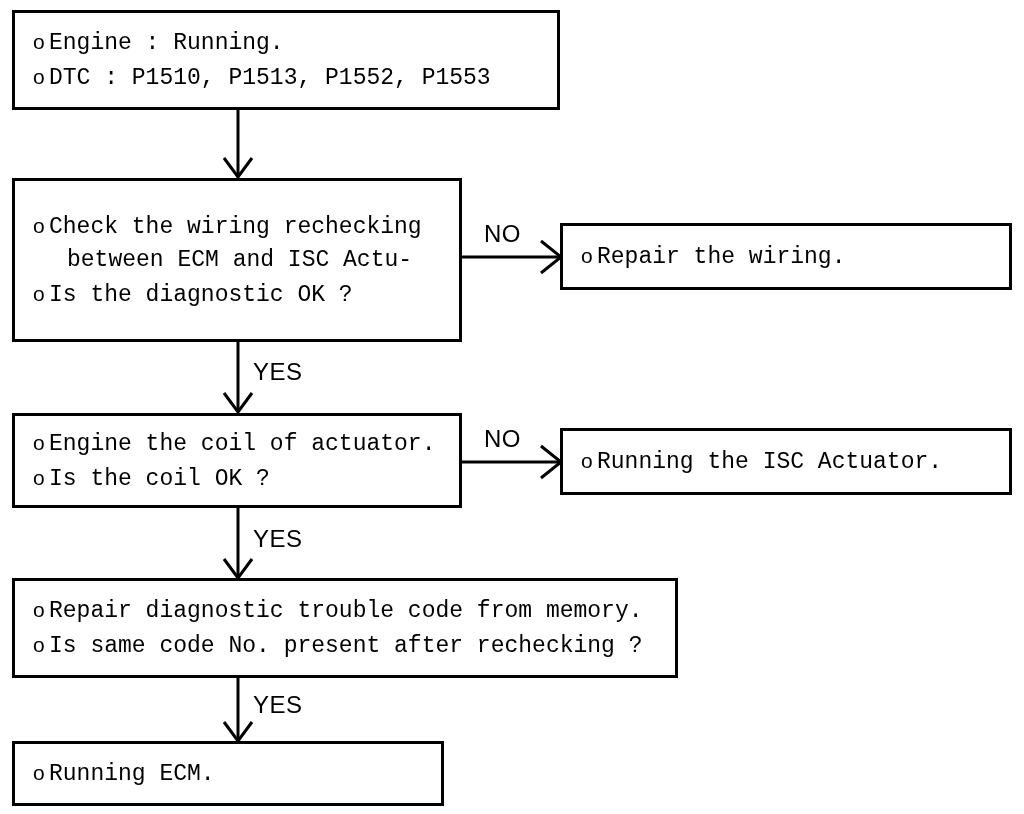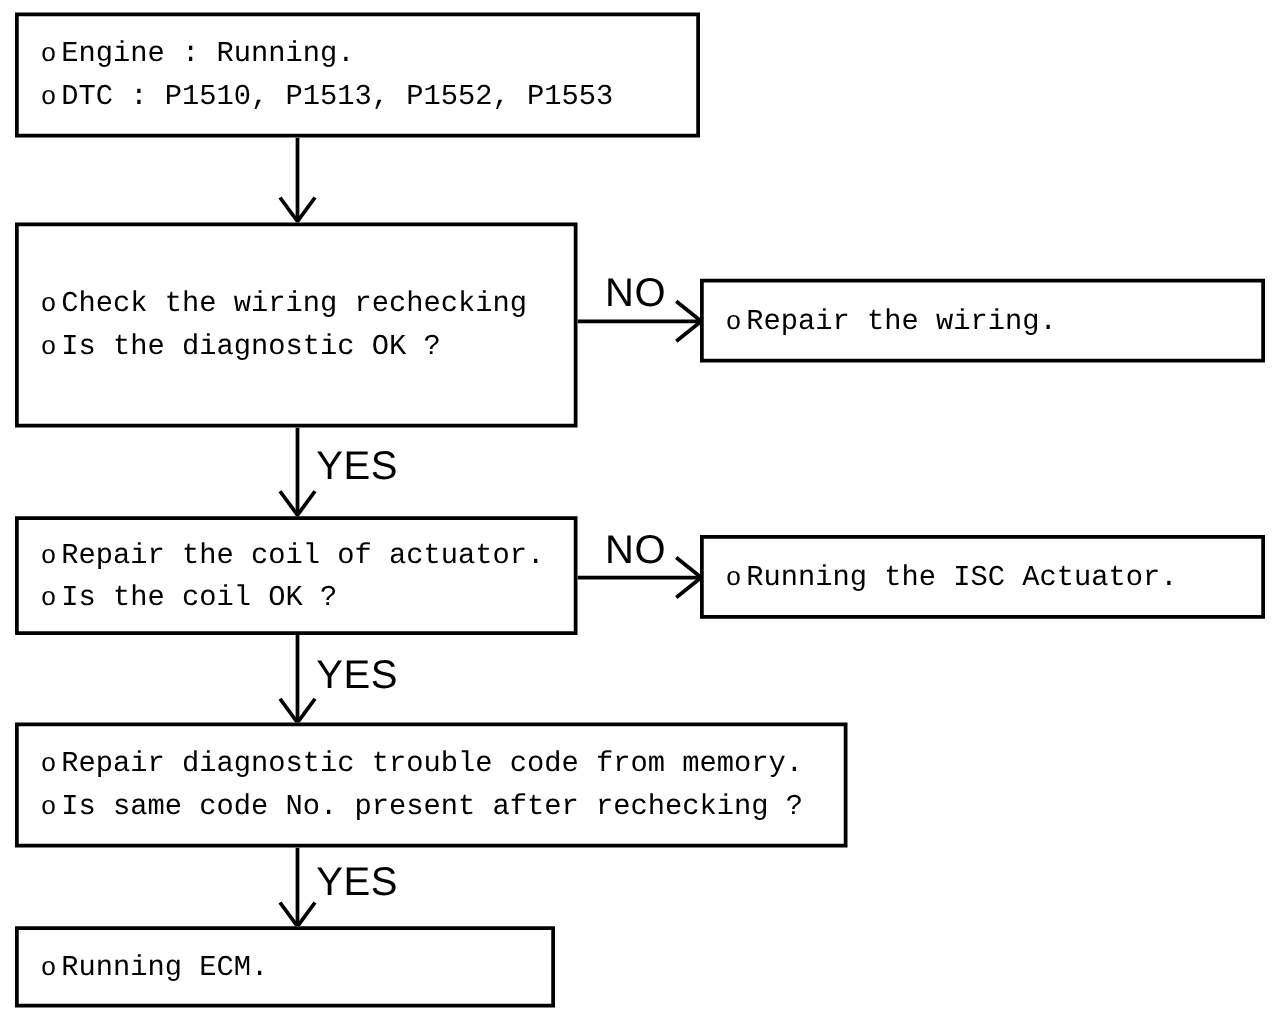--- a/index.html
+++ b/index.html
@@ -45,21 +45,21 @@
   }
   .node-text {
     flex: 1 1 auto;
     font-family: Liberation Mono, monospace;
   }
   .cont {
     padding-left: 52px;
   }
   .edge-label {
     position: absolute;
-    font-size: 32px;
+    font-size: 24px;
     line-height: 24px;
     letter-spacing: 0.5px;
     white-space: nowrap;
   }
   svg.connectors {
     position: absolute;
     left: 0;
     top: 0;
     width: 1024px;
     height: 814px;
@@ -106,37 +106,40 @@
       <span class="bullet">o</span>
       <span class="node-text">DTC : P1510, P1513, P1552, P1553</span>
     </div>
   </div>
 
   <div class="node" style="left:12px; top:178px; width:450px; height:164px;">
     <div class="node-line">
       <span class="bullet">o</span>
       <span class="node-text">Check the wiring rechecking</span>
     </div>
+    <div class="node-line cont">
+      <span class="node-text">between ECM and ISC Actu-</span>
+    </div>
     <div class="node-line">
       <span class="bullet">o</span>
       <span class="node-text">Is the diagnostic OK ?</span>
     </div>
   </div>
 
   <div class="node" style="left:560px; top:223px; width:452px; height:67px;">
     <div class="node-line">
       <span class="bullet">o</span>
       <span class="node-text">Repair the wiring.</span>
     </div>
   </div>
 
   <div class="node" style="left:12px; top:413px; width:450px; height:95px;">
     <div class="node-line">
       <span class="bullet">o</span>
-      <span class="node-text">Repair the coil of actuator.</span>
+      <span class="node-text">Engine the coil of actuator.</span>
     </div>
     <div class="node-line">
       <span class="bullet">o</span>
       <span class="node-text">Is the coil OK ?</span>
     </div>
   </div>
 
   <div class="node" style="left:560px; top:428px; width:452px; height:67px;">
     <div class="node-line">
       <span class="bullet">o</span>

